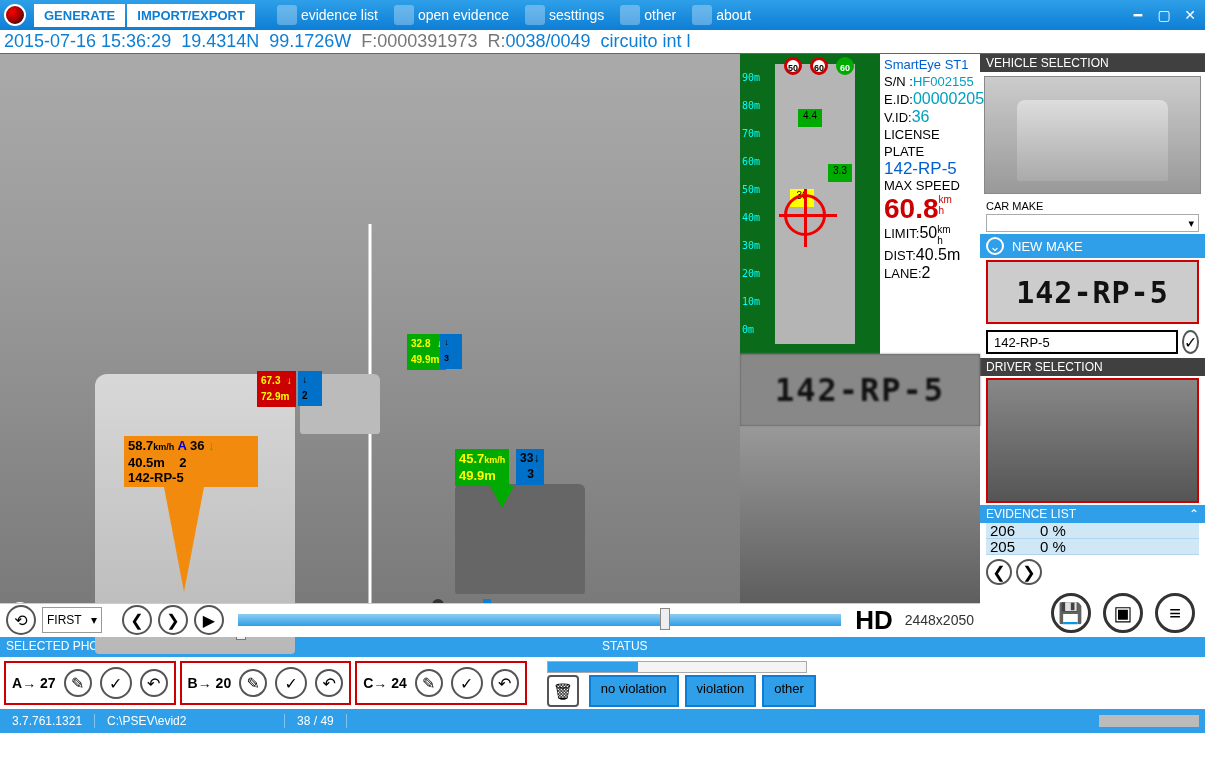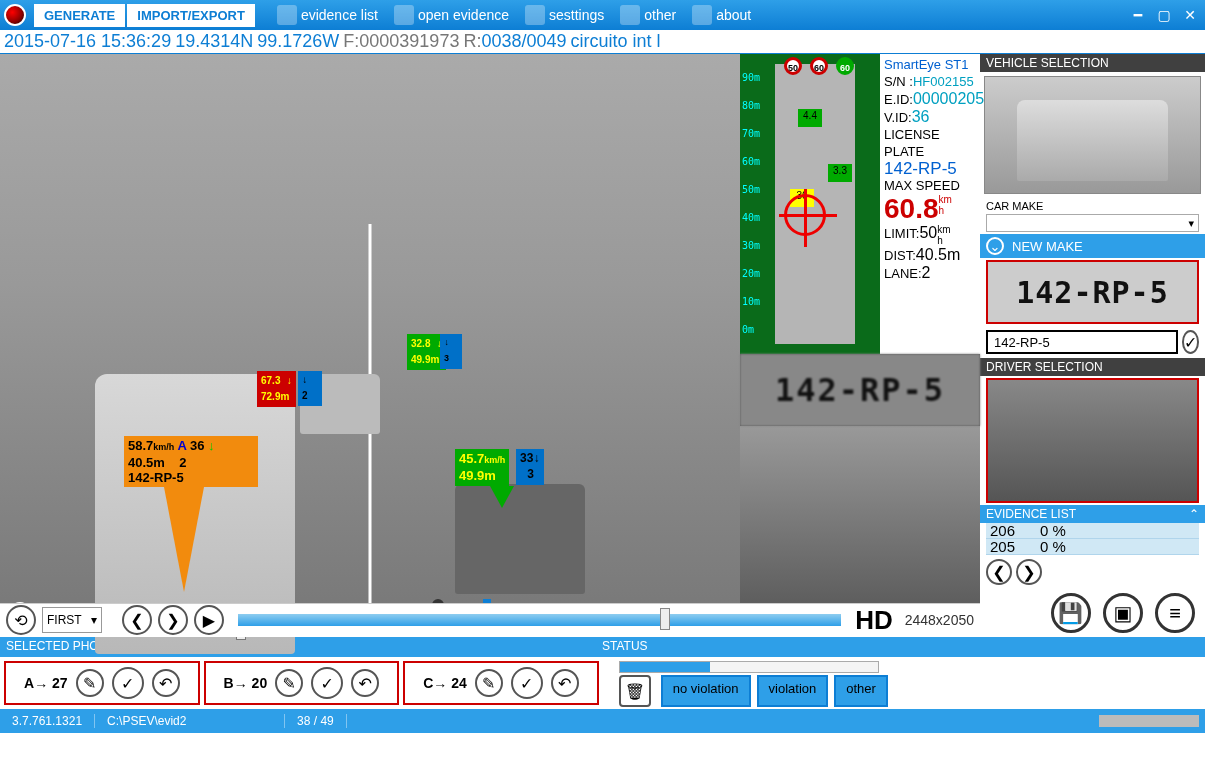--- a/index.html
+++ b/index.html
@@ -7,21 +7,21 @@
 
 .titlebar { height: 30px; background: linear-gradient(#2e9fe8, #0d7ed4); display: flex; align-items: center; color: #fff; font-size: 14px; padding: 0 4px; }
 .titlebar .logo { width: 22px; height: 22px; border-radius: 50%; background: radial-gradient(circle at 35% 35%, #f00, #800 60%, #000); margin-right: 8px; border: 2px solid #fff; }
 .titlebar .title { flex: 0 0 auto; font-style: italic; letter-spacing: 1px; margin-right: 180px; }
 .titlebar .tab-btn { background: #fff; color: #0d7ed4; padding: 4px 10px; font-size: 13px; font-weight: bold; margin-right: 2px; cursor: pointer; }
 .titlebar .menu-item { display: flex; align-items: center; margin: 0 8px; font-size: 14px; cursor: pointer; }
 .titlebar .menu-item .icon { width: 20px; height: 20px; margin-right: 4px; background: rgba(255,255,255,0.3); border-radius: 3px; }
 .titlebar .spacer { flex: 1; }
 .titlebar .winbtn { width: 22px; height: 18px; margin-left: 4px; display: flex; align-items: center; justify-content: center; cursor: pointer; }
 
-.info-strip { height: 24px; background: #fff; border-bottom: 1px solid #0d7ed4; font-family: 'Courier New', monospace; font-size: 18px; color: #0d7ed4; padding: 0 4px; display: flex; align-items: center; gap: 4px; }
+.info-strip { height: 24px; background: #fff; border-bottom: 1px solid #0d7ed4; font-family: 'Courier New', monospace; font-size: 18px; color: #0d7ed4; padding: 0 4px; display: flex; align-items: center; gap: 10px; }
 .info-strip .grey { color: #777; }
 
 .main { display: flex; height: 583px; }
 .left-col { width: 980px; display: flex; flex-direction: column; }
 .right-col { width: 225px; display: flex; flex-direction: column; }
 
 .photo-area { height: 576px; position: relative; background: #333; }
 .photo-main { position: absolute; left: 0; top: 0; width: 740px; height: 576px; background: linear-gradient(#aaa, #999 40%, #777); }
 .photo-main .road { position: absolute; left: 50%; top: 170px; width: 3px; height: 406px; background: #fff; transform: translateX(-50%); }
 .overlay-box { position: absolute; font-family: monospace; font-size: 13px; font-weight: bold; padding: 2px 4px; line-height: 15px; }
@@ -75,21 +75,21 @@
 .circ-btn { width: 30px; height: 30px; border: 2px solid #555; border-radius: 50%; display: flex; align-items: center; justify-content: center; cursor: pointer; background: #fff; }
 .first-dd { width: 60px; height: 26px; border: 1px solid #999; display: flex; align-items: center; padding: 0 4px; font-size: 12px; justify-content: space-between; }
 .timeline { flex: 1; height: 12px; background: linear-gradient(#8ecdf0, #2e9fe8); margin: 0 8px; position: relative; }
 .timeline .thumb { position: absolute; left: 70%; top: -6px; width: 10px; height: 22px; background: #eee; border: 1px solid #888; }
 .resolution { font-size: 14px; color: #333; margin-left: 6px; }
 .seek-track { position: absolute; left: 0; top: 569px; width: 740px; height: 14px; background: linear-gradient(#7dc5ea, #1f8ad6); }
 .seek-thumb { position: absolute; left: 236px; top: -3px; width: 10px; height: 20px; background: #eee; border: 1px solid #777; }
 
 .sel-photos-hdr { height: 20px; background: #2e9fe8; color: #fff; font-size: 12px; padding: 2px 6px; display: flex; }
 .sel-photos-body { height: 52px; background: #fff; display: flex; align-items: center; padding: 4px; gap: 4px; }
-.sel-group { border: 2px solid #c00; height: 44px; display: flex; align-items: center; padding: 0 18px; gap: 8px; }
+.sel-group { border: 2px solid #c00; height: 44px; display: flex; align-items: center; padding: 0 6px; gap: 8px; }
 .sel-group .gnum { font-size: 14px; font-weight: bold; }
 .status-col { flex: 1; display: flex; flex-direction: column; height: 52px; padding: 2px 4px; }
 .prog-bar { width: 260px; height: 14px; border: 1px solid #aaa; background: #f4f4f4; margin: 2px 0; position: relative; }
 .prog-bar .fill { position: absolute; left: 0; top: 0; bottom: 0; width: 35%; background: #2e9fe8; }
 .stat-btns { display: flex; gap: 6px; }
 .stat-btn { background: #2e9fe8; color: #000000; border: 2px solid #0d7ed4; padding: 4px 10px; font-size: 13px; cursor: pointer; }
 .trash-btn { width: 32px; height: 32px; border: 2px solid #555; border-radius: 4px; display: flex; align-items: center; justify-content: center; margin-right: 4px; cursor: pointer; }
 
 .section-hdr { background: #404040; color: #fff; font-size: 12px; padding: 2px 6px; height: 19px; display: flex; align-items: center; gap: 6px; }
 .veh-thumb { height: 142px; margin: 4px; border: 1px solid #888; background: linear-gradient(#ccc, #999); position: relative; overflow: hidden; }

